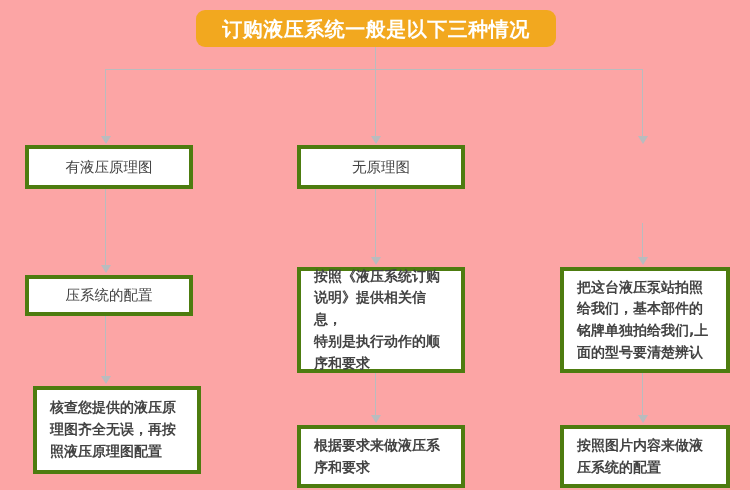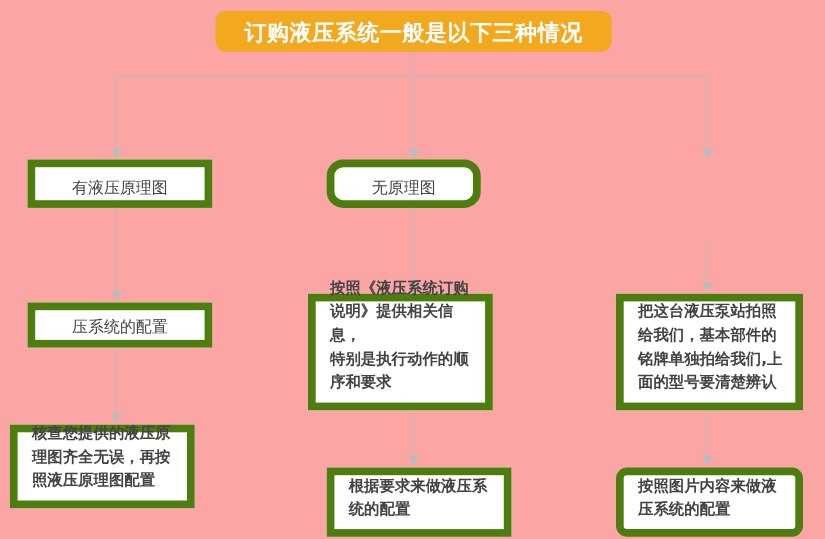--- a/index.html
+++ b/index.html
@@ -59,24 +59,24 @@
     border-left: 5px solid transparent;
     border-right: 5px solid transparent;
     border-top: 8px solid #b9bcbe;
   }
 
   
   .node {
     position: absolute;
     box-sizing: border-box;
     background: #ffffff;
-    border: 7px solid #4d7c0f;
+    border: 4px solid #4d7c0f;
     color: #434343;
     display: flex;
-    align-items: flex-end;
+    align-items: center;
   }
   .node .node-text {
     display: block;
     width: 100%;
     font-size: 14px;
     line-height: 1.55;
     color: #434343;
   }
   .node.center .node-text {
     text-align: center;
@@ -125,60 +125,60 @@
   <div class="vline" style="left:105px; top:189px; height:78px;"></div>
   <div class="arrowhead" style="left:101px; top:265px;"></div>
 
   <div class="node center lead" style="left:25px; top:275px; width:168px; height:41px;">
     <span class="node-text">压系统的配置</span>
   </div>
 
   <div class="vline" style="left:105px; top:316px; height:62px;"></div>
   <div class="arrowhead" style="left:101px; top:376px;"></div>
 
-  <div class="node left" style="left:9px; top:386px; width:168px; height:76px;">
+  <div class="node left" style="left:33px; top:386px; width:168px; height:88px;">
     <span class="node-text">核查您提供的液压原
 理图齐全无误，再按
 照液压原理图配置</span>
   </div>
 
-  <div class="node center lead" style="left:297px; top:145px; width:140px; height:44px;border-radius:15px;">
+  <div class="node center lead" style="left:297px; top:145px; width:168px; height:44px;">
     <span class="node-text">无原理图</span>
   </div>
 
   <div class="vline" style="left:375px; top:189px; height:70px;"></div>
   <div class="arrowhead" style="left:371px; top:257px;"></div>
 
-  <div class="node left" style="left:280px; top:267px; width:168px; height:106px;">
+  <div class="node left" style="left:297px; top:267px; width:168px; height:106px;">
     <span class="node-text">按照《液压系统订购
 说明》提供相关信息，
 特别是执行动作的顺
 序和要求</span>
   </div>
 
   <div class="vline" style="left:375px; top:373px; height:44px;"></div>
   <div class="arrowhead" style="left:371px; top:415px;"></div>
 
   <div class="node left" style="left:297px; top:425px; width:168px; height:63px;">
     <span class="node-text">根据要求来做液压系
-统的配置</span>
+序和要求</span>
   </div>
 
 
   <div class="vline" style="left:642px; top:223px; height:36px;"></div>
   <div class="arrowhead" style="left:638px; top:257px;"></div>
 
   <div class="node left" style="left:560px; top:267px; width:170px; height:106px;">
     <span class="node-text">把这台液压泵站拍照
 给我们，基本部件的
 铭牌单独拍给我们,上
 面的型号要清楚辨认</span>
   </div>
 
   <div class="vline" style="left:642px; top:373px; height:44px;"></div>
   <div class="arrowhead" style="left:638px; top:415px;"></div>
 
-  <div class="node left" style="left:560px; top:425px; width:170px; height:63px;border-radius:10px;">
+  <div class="node left" style="left:560px; top:425px; width:170px; height:63px;">
     <span class="node-text">按照图片内容来做液
 压系统的配置</span>
   </div>
 
 </div>
 
 </body></html>

